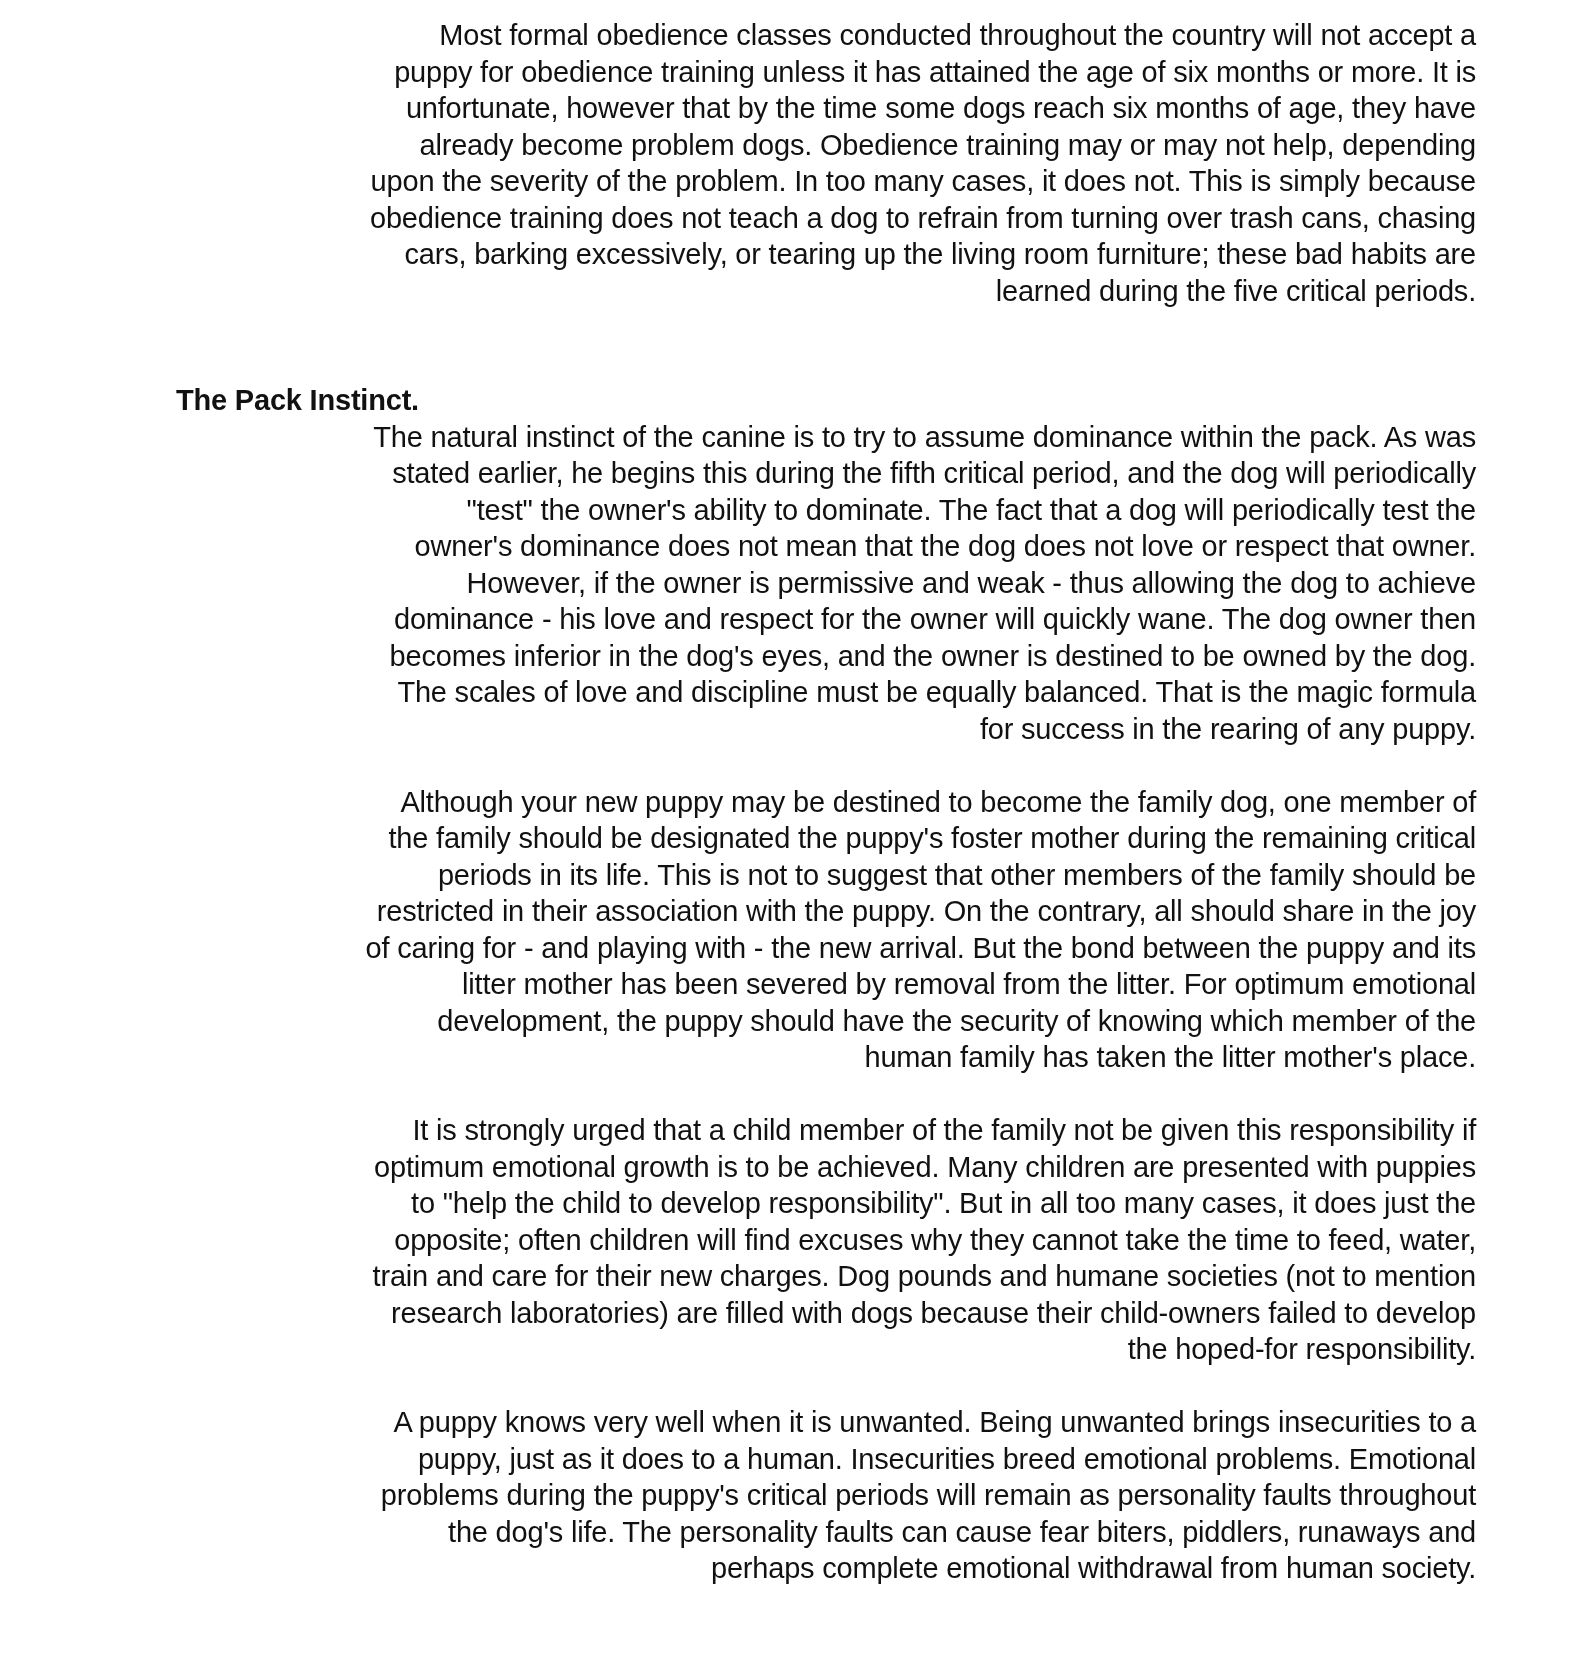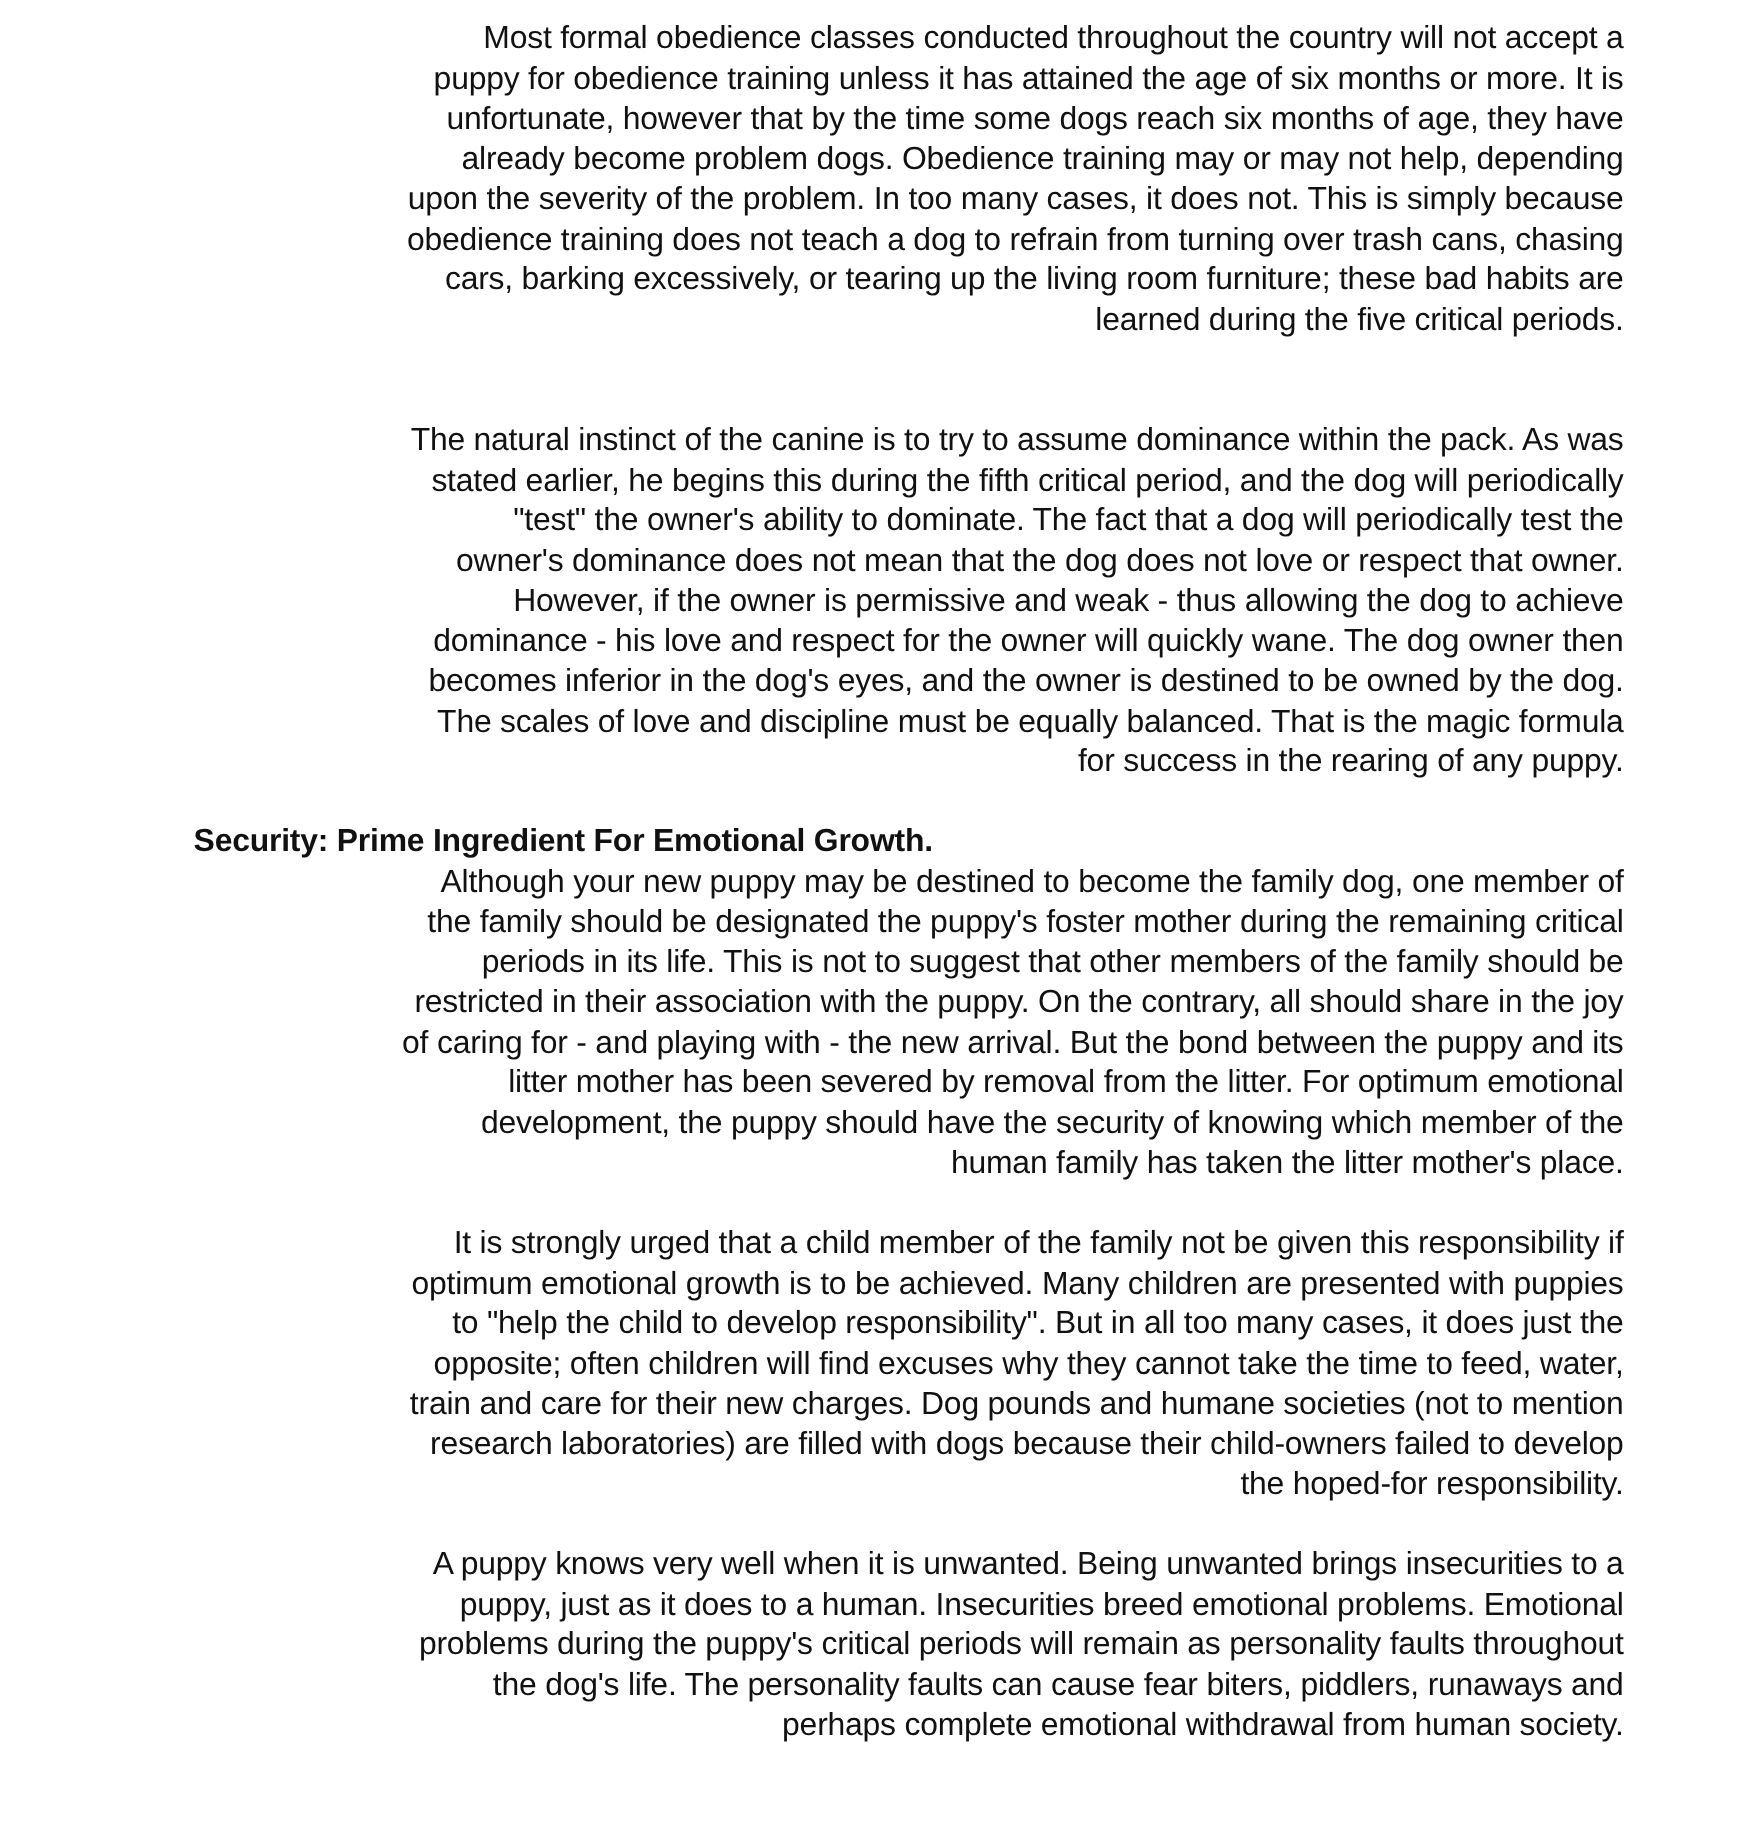--- a/index.html
+++ b/index.html
@@ -44,33 +44,33 @@
 puppy for obedience training unless it has attained the age of six months or more. It is
 unfortunate, however that by the time some dogs reach six months of age, they have
 already become problem dogs. Obedience training may or may not help, depending
 upon the severity of the problem. In too many cases, it does not. This is simply because
 obedience training does not teach a dog to refrain from turning over trash cans, chasing
 cars, barking excessively, or tearing up the living room furniture; these bad habits are
 learned during the five critical periods.</p>
 
   <div class="gap-large"></div>
 
+  <h2 class="heading" style="font-size:29px;">The Pack Instinct.</h2>
   <p class="para">The natural instinct of the canine is to try to assume dominance within the pack. As was
 stated earlier, he begins this during the fifth critical period, and the dog will periodically
 "test" the owner's ability to dominate. The fact that a dog will periodically test the
 owner's dominance does not mean that the dog does not love or respect that owner.
 However, if the owner is permissive and weak - thus allowing the dog to achieve
 dominance - his love and respect for the owner will quickly wane. The dog owner then
 becomes inferior in the dog's eyes, and the owner is destined to be owned by the dog.
 The scales of love and discipline must be equally balanced. That is the magic formula
 for success in the rearing of any puppy.</p>
 
   <div class="gap-med"></div>
 
-  <h2 class="heading" style="font-size:29px;">Security: Prime Ingredient For Emotional Growth.</h2>
   <p class="para">Although your new puppy may be destined to become the family dog, one member of
 the family should be designated the puppy's foster mother during the remaining critical
 periods in its life. This is not to suggest that other members of the family should be
 restricted in their association with the puppy. On the contrary, all should share in the joy
 of caring for - and playing with - the new arrival. But the bond between the puppy and its
 litter mother has been severed by removal from the litter. For optimum emotional
 development, the puppy should have the security of knowing which member of the
 human family has taken the litter mother's place.</p>
 
   <div class="gap-med"></div>

